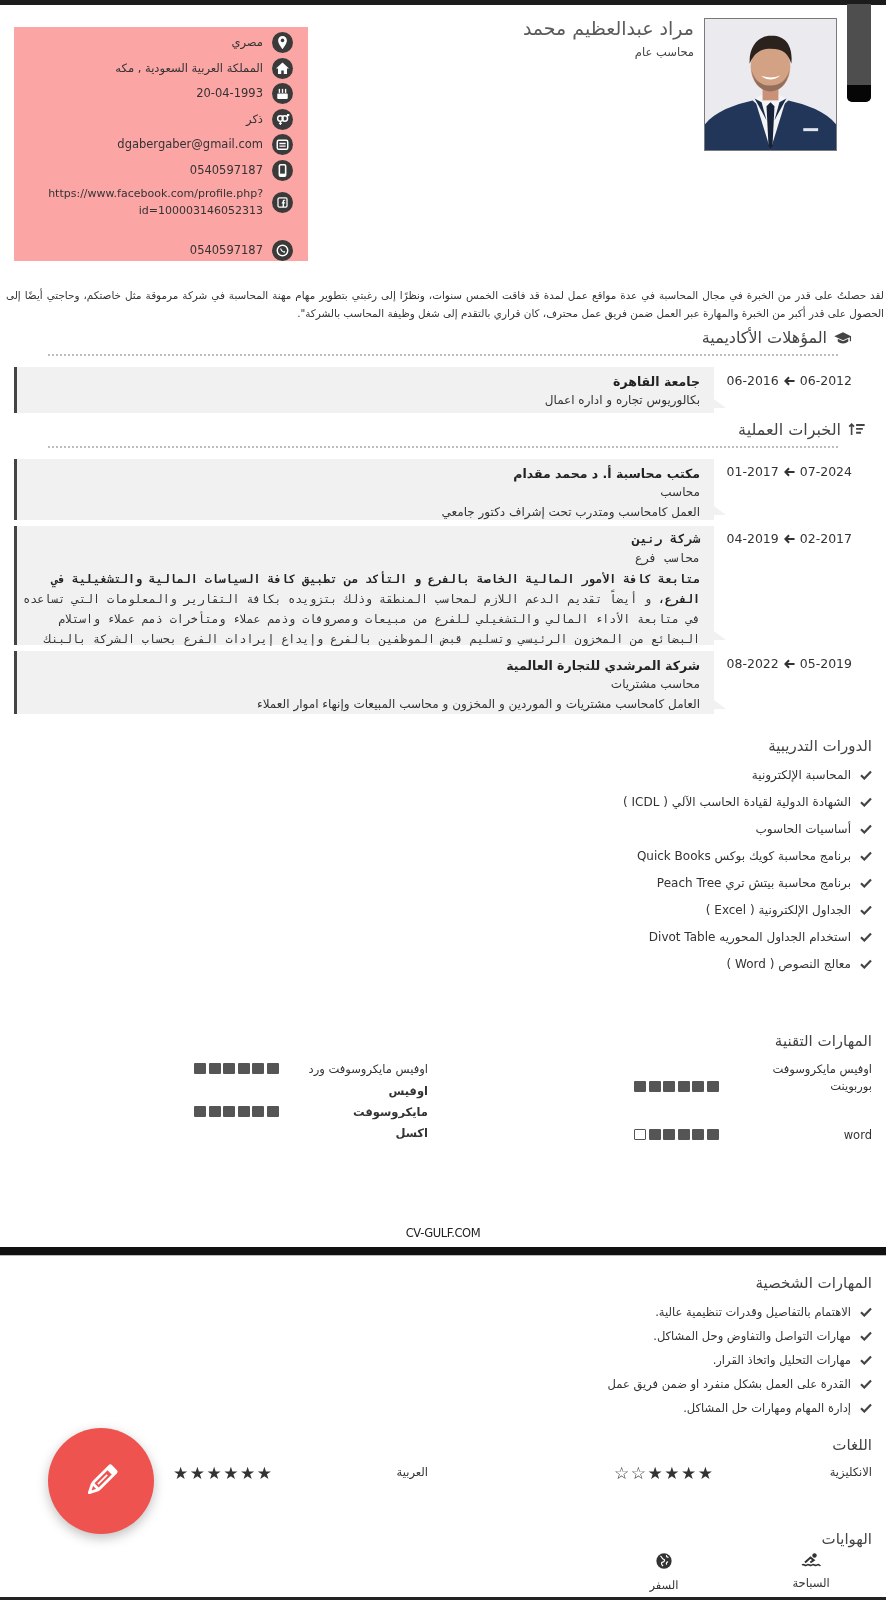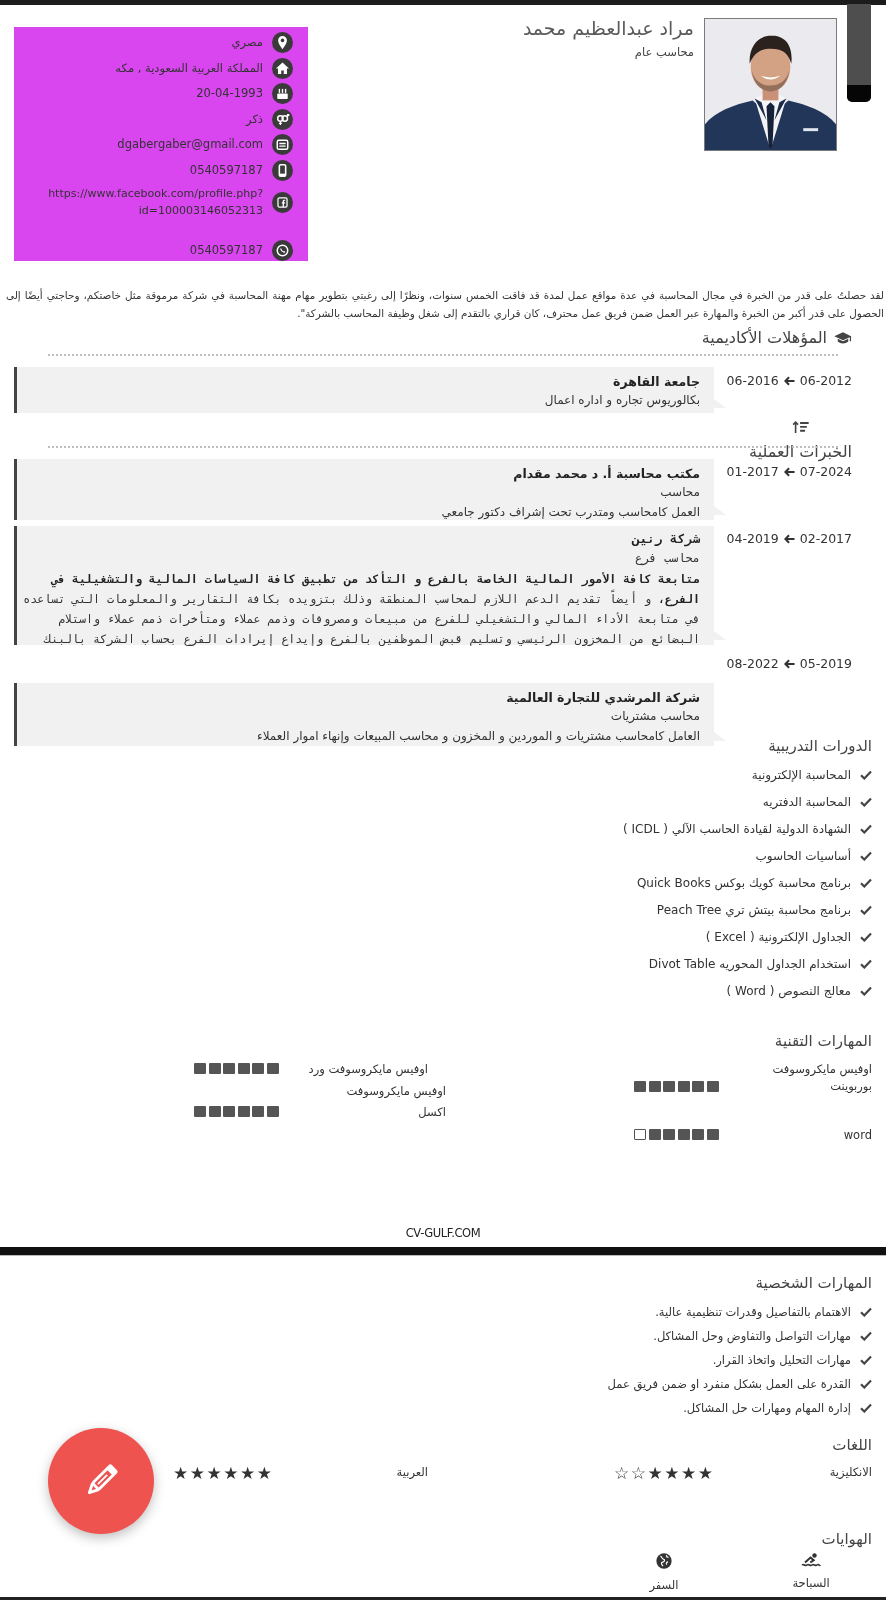--- a/index.html
+++ b/index.html
@@ -6,21 +6,21 @@
 html,body{width:886px;height:1600px;overflow:hidden;background:#ffffff}
 body{position:relative;font-family:"DejaVu Sans",sans-serif;color:#333;direction:rtl}
 .abs{position:absolute}
 .top-bar{left:0;top:0;width:886px;height:5px;background:#1c1c1c}
 .scrollbar{left:847px;top:4px;width:24px;height:98px;background:#4e4e4e;border-radius:0 0 5px 5px;overflow:hidden}
 .scrollbar-end{position:absolute;left:0;bottom:0;width:100%;height:17px;background:#060606;border-radius:0 0 5px 5px}
 .photo{left:704px;top:18px;width:133px;height:133px;border:1px solid #7a7a7a;background:#ebeaef;overflow:hidden}
 .photo svg{display:block}
 .name{right:192px;top:17px;font-size:19px;color:#5a5a5a;white-space:nowrap;letter-spacing:-0.3px}
 .job-title{right:192px;top:45px;font-size:11.5px;color:#444;white-space:nowrap}
-.contact-box{left:14px;top:27px;width:294px;height:234px;background:#d946ef;padding:3px 15px 0 0}
+.contact-box{left:14px;top:27px;width:294px;height:234px;background:#fca5a5;padding:3px 15px 0 0}
 .contact-row{display:flex;align-items:center;height:25.5px;gap:9px}
 .contact-row .ci{width:21px;height:21px;flex:none;display:block}
 .contact-row .ct{font-size:11.5px;color:#333;text-align:right;line-height:17px;white-space:nowrap}
 .contact-row.fb{height:38px;margin-bottom:17px}
 .contact-row.fb .ct{white-space:normal;direction:ltr;text-align:right;width:240px;overflow-wrap:anywhere;font-size:11px}
 .summary{left:6px;top:286px;width:878px;font-size:10.4px;line-height:18px;color:#333;text-align:justify;text-align-last:right}
 .sec-head{display:flex;align-items:center;gap:7px;font-size:16px;color:#444;white-space:nowrap}
 .sec-head svg{flex:none}
 .dots{left:48px;width:790px;height:0;border-top:2px dotted #bdbdbd}
 .tl-box{left:14px;width:700px;background:#f1f1f1;border-left:3px solid #444;padding:5px 14px 0 0;text-align:right}
@@ -160,21 +160,21 @@
   <svg width="11" height="10" viewBox="0 0 12 10">
       <path d="M5.5 1 1.5 5l4 4M2 5h9.5" stroke="#333" stroke-width="2.2" fill="none"></path>
     </svg>
   <span>06-2016</span>
 </div>
 <div class="abs tl-box" style="top:367px;height:46px;">
   <div class="tl-title">جامعة القاهرة</div>
   <div class="tl-sub">بكالوريوس تجاره و اداره اعمال</div>
 </div>
 
-<div class="abs sec-head" style="right:34px;top:420px;flex-direction:column;">
+<div class="abs sec-head" style="right:20px;top:420px;">
   <svg width="18" height="15" viewBox="0 0 20 16">
       <path d="M4 14V2M1.3 4.8 4 2l2.7 2.8" stroke="#444" stroke-width="1.8" fill="none"></path>
       <path d="M9 3h9.5M9 7.3h7.5M9 11.6h5.5" stroke="#444" stroke-width="2"></path>
     </svg>
   <span>الخبرات العملية</span>
 </div>
 <div class="abs dots" style="top:446px;"></div>
 
 <div class="abs tl-date" style="top:464px;">
   <span>07-2024</span>
@@ -202,44 +202,38 @@
   <div class="tl-desc"><b>متابعة كافة الأمور المالية الخاصة بالفرع و التأكد من تطبيق كافة السياسات المالية والتشغيلية في الفرع،</b><span> و أيضاً تقديم الدعم اللازم لمحاسب المنطقة وذلك بتزويده بكافة التقارير والمعلومات التي تساعده في متابعة الأداء المالي والتشغيلي للفرع من مبيعات ومصروفات وذمم عملاء ومتأخرات ذمم عملاء واستلام البضائع من المخزون الرئيسي وتسليم قبض الموظفين بالفرع وإيداع إيرادات الفرع بحساب الشركة بالبنك</span></div>
 </div>
 
 <div class="abs tl-date" style="top:656px;">
   <span>05-2019</span>
   <svg width="11" height="10" viewBox="0 0 12 10">
       <path d="M5.5 1 1.5 5l4 4M2 5h9.5" stroke="#333" stroke-width="2.2" fill="none"></path>
     </svg>
   <span>08-2022</span>
 </div>
-<div class="abs tl-box" style="top:651px;height:63px;margin-top:32px;">
+<div class="abs tl-box" style="top:651px;height:63px;">
   <div class="tl-title">شركة المرشدي للتجارة العالمية</div>
   <div class="tl-sub">محاسب مشتريات</div>
   <div class="tl-sub">العامل كامحاسب مشتريات و الموردين و المخزون و محاسب المبيعات وإنهاء اموار العملاء</div>
 </div>
 
 <div class="abs plain-head" style="right:14px;top:737px;">الدورات التدريبية</div>
 <div class="abs courses" style="right:14px;top:761px;">
   <div class="check-row">
       <svg width="12" height="10" viewBox="0 0 12 10">
         <path d="M1 5.3 4.3 8.5 11 1.5" stroke="#444" stroke-width="2.2" fill="none"></path>
       </svg>
       <span>المحاسبة الإلكترونية</span>
     </div>
   <div class="check-row">
       <svg width="12" height="10" viewBox="0 0 12 10">
         <path d="M1 5.3 4.3 8.5 11 1.5" stroke="#444" stroke-width="2.2" fill="none"></path>
       </svg>
-      <span>المحاسبة الدفتريه</span>
-    </div>
-  <div class="check-row">
-      <svg width="12" height="10" viewBox="0 0 12 10">
-        <path d="M1 5.3 4.3 8.5 11 1.5" stroke="#444" stroke-width="2.2" fill="none"></path>
-      </svg>
       <span>الشهادة الدولية لقيادة الحاسب الآلي ( ICDL )</span>
     </div>
   <div class="check-row">
       <svg width="12" height="10" viewBox="0 0 12 10">
         <path d="M1 5.3 4.3 8.5 11 1.5" stroke="#444" stroke-width="2.2" fill="none"></path>
       </svg>
       <span>أساسيات الحاسوب</span>
     </div>
   <div class="check-row">
       <svg width="12" height="10" viewBox="0 0 12 10">
@@ -288,21 +282,21 @@
 <div class="abs skill-label" style="right:458px;top:1061px;width:160px;line-height:17px;white-space:nowrap;">اوفيس مايكروسوفت ورد</div>
 <div class="abs squares" style="left:194px;top:1063px;">
     <span class="sq"></span>
     <span class="sq"></span>
     <span class="sq"></span>
     <span class="sq"></span>
     <span class="sq"></span>
     <span class="sq"></span>
   </div>
 
-<div class="abs skill-label" style="right:440px;top:1081px;width:104px;line-height:21px;">اوفيس مايكروسوفت اكسل</div>
+<div class="abs skill-label" style="right:458px;top:1081px;width:104px;line-height:21px;font-weight:bold;">اوفيس مايكروسوفت اكسل</div>
 <div class="abs squares" style="left:194px;top:1106px;">
     <span class="sq"></span>
     <span class="sq"></span>
     <span class="sq"></span>
     <span class="sq"></span>
     <span class="sq"></span>
     <span class="sq"></span>
   </div>
 
 <div class="abs skill-label" style="right:14px;top:1127px;line-height:17px;">word</div>
@@ -360,21 +354,21 @@
 
 <div class="abs plain-head" style="right:14px;top:1530px;">الهوايات</div>
 <div class="abs hobby" style="left:781px;top:1552px;">
   <svg width="20" height="16" viewBox="0 0 20 16">
       <circle cx="13.5" cy="3.5" r="2.2" fill="#333"></circle>
       <path d="M4 10.5 9.5 5.5l3.2 2.6-3.4 2.4" fill="none" stroke="#333" stroke-width="2"></path>
       <path d="M1 13c2-1.6 3 1.6 5 0s3 1.6 5 0 3 1.6 5 0 3 1.6 3 0" stroke="#333" fill="none" stroke-width="1.6"></path>
     </svg>
   <span class="hobby-label">السباحة</span>
 </div>
-<div class="abs hobby" style="left:634px;top:1552px;">
+<div class="abs hobby" style="left:634px;top:1552px;font-family:Liberation Serif, serif;">
   <svg width="18" height="18" viewBox="0 0 20 20">
       <circle cx="10" cy="10" r="8.5" fill="#333"></circle>
       <path d="M6 4.5c2 1 1.5 3 3.5 3.5s1 3-1 3.2-1.5 3 .5 4.5M13 3.5c-1 1.5.5 2.5 2 2.5M14.5 11c-1.5 0-2.5 1.5-1.5 3" fill="none" stroke="#fff" stroke-width="1.3"></path>
     </svg>
   <span class="hobby-label">السفر</span>
 </div>
 
 <div class="abs bottom-bar"></div>
 
 <div class="abs fab">

